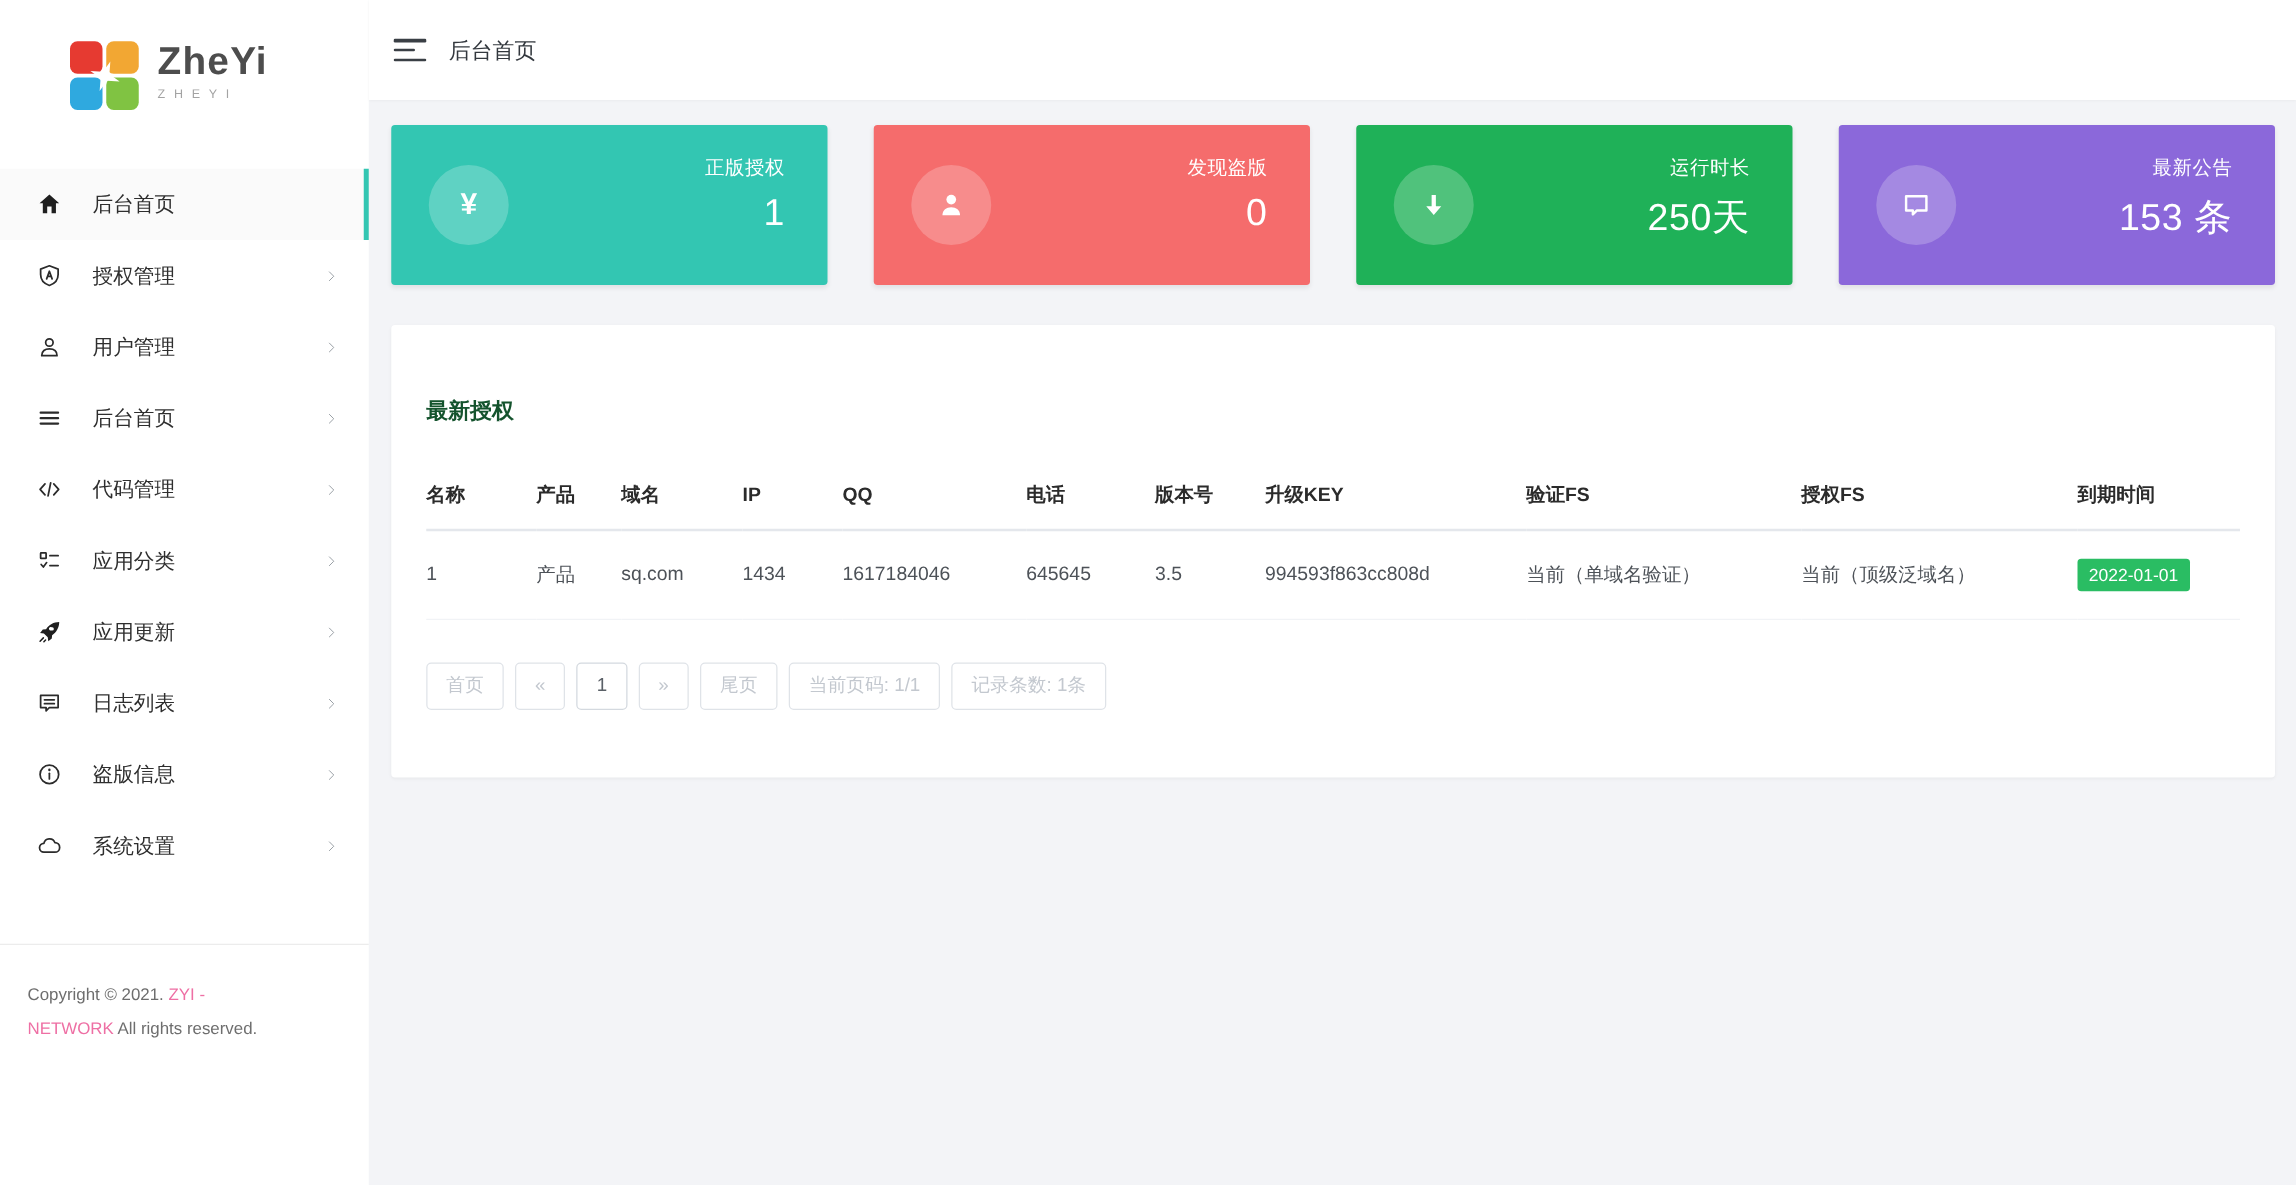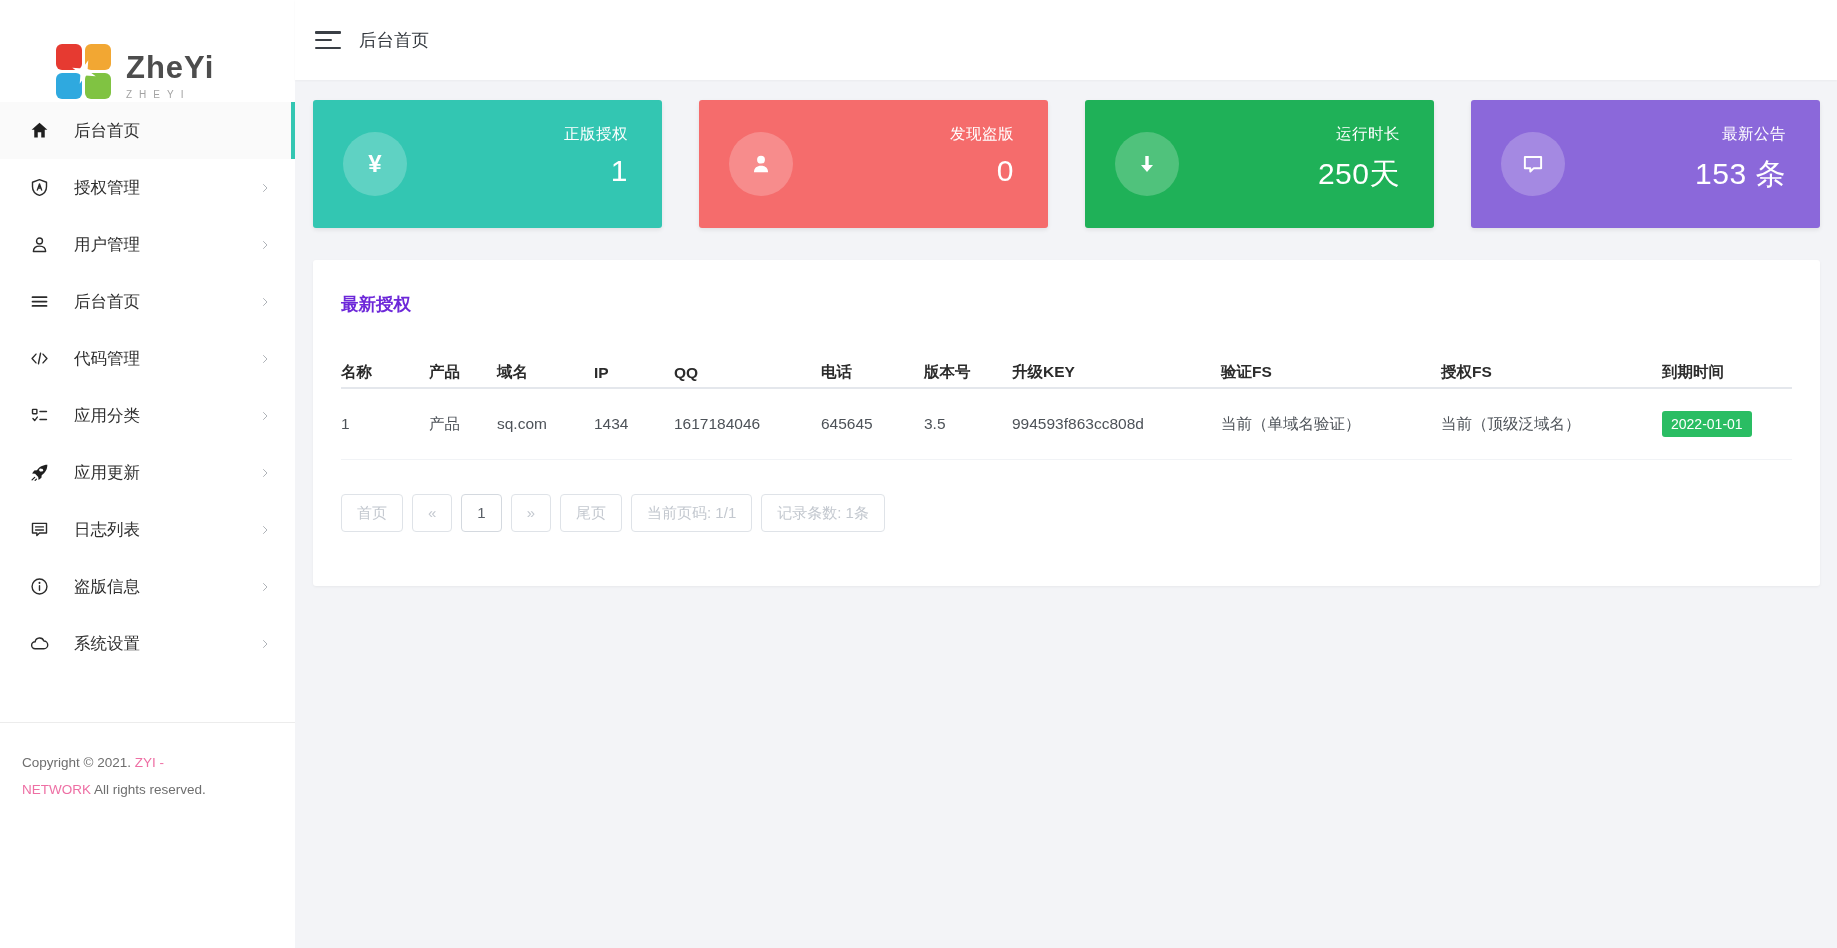--- a/index.html
+++ b/index.html
@@ -5,21 +5,21 @@
   * { margin:0; padding:0; box-sizing:border-box; }
   html,body { width:1837px; height:948px; overflow:hidden; }
   body {
     font-family:"Liberation Sans","DejaVu Sans",sans-serif;
     background:#f3f4f7; color:#303133; font-size:14px;
   }
   .app { display:flex; width:100%; height:100%; }
 
   
   .sidebar { width:295px; min-width:295px; background:#fff; height:100%; display:flex; flex-direction:column; }
-  .logo-box { height:100px; display:flex; align-items:flex-end; padding-left:56px; gap:14px; }
+  .logo-box { height:100px; display:flex; align-items:flex-start; padding-left:56px; gap:14px;margin-top:33px; }
   .logo-mark { position:relative; width:56px; height:56px; }
   .logo-grid { display:grid; grid-template-columns:26px 26px; grid-template-rows:26px 26px; gap:3px; }
   .logo-grid i { border-radius:6px; display:block; }
   .sq-red{background:#e63a31;} .sq-orange{background:#f2a733;} .sq-blue{background:#2fa9df;} .sq-green{background:#80c342;}
   .logo-star { position:absolute; left:50%; top:50%; transform:translate(-50%,-50%); }
   .logo-text { display:flex; flex-direction:column; line-height:1; }
   .logo-title { font-size:31px; font-weight:bold; color:#4d4d4d; letter-spacing:1px; }
   .logo-sub { font-size:10px; color:#a3a3a3; letter-spacing:7px; margin-top:7px; }
 
   .nav { margin-top:2px; }
@@ -60,23 +60,23 @@
   
   .cards { display:flex; gap:37px; }
   .card { flex:1; height:128px; border-radius:3px; color:#fff; position:relative; display:flex; align-items:center; box-shadow:0 2px 4px rgba(0,0,0,0.08); }
   .card-circle { width:64px; height:64px; border-radius:50%; background:rgba(255,255,255,0.22); margin-left:30px; display:flex; align-items:center; justify-content:center; font-size:24px; font-weight:bold; }
   .card-right { position:absolute; right:34px; top:24px; text-align:right; }
   .card-label { font-size:15.5px; letter-spacing:0.5px; }
   .card-value { font-size:30px; margin-top:9px; letter-spacing:0.5px; }
 
   
   .panel { background:#fff; border-radius:3px; margin-top:32px; padding:28px 28px 54px 28px; box-shadow:0 1px 3px rgba(0,0,0,0.05); }
-  .panel-title { font-size:17.5px; color:#6d28d9; padding-top:4px; }
+  .panel-title { font-size:17.5px; color:#14532d; padding-top:4px;margin-top:24px; }
   table.auth { width:100%; border-collapse:collapse; margin-top:32px; table-layout:fixed; }
-  table.auth th { text-align:left; font-size:15.5px; font-weight:bold; color:#2b2b2b; padding:14px 8px 4px 0; border-bottom:2px solid #e4e7ec; }
+  table.auth th { text-align:left; font-size:15.5px; font-weight:bold; color:#2b2b2b; padding:14px 8px 16px 0; border-bottom:2px solid #e4e7ec; }
   table.auth td { font-size:15.5px; color:#4d5258; padding:22px 8px 22px 0; border-bottom:1px solid #f1f3f6; }
   .badge-date { display:inline-block; color:#fff; font-size:14px; padding:5px 9px; border-radius:3px; }
 
   
   .pager { display:flex; gap:9px; margin-top:34px; align-items:center; }
   .pg { border:1px solid #dfe3e8; border-radius:4px; background:#fff; color:#c3c8cf; font-size:15px; padding:9px 15px; cursor:pointer; line-height:1.2; }
   .pg.current { color:#5a6067; border-color:#d4d9df; }
   .pg.info { cursor:default; color:#c3c8cf; }
 </style>
 </head>

